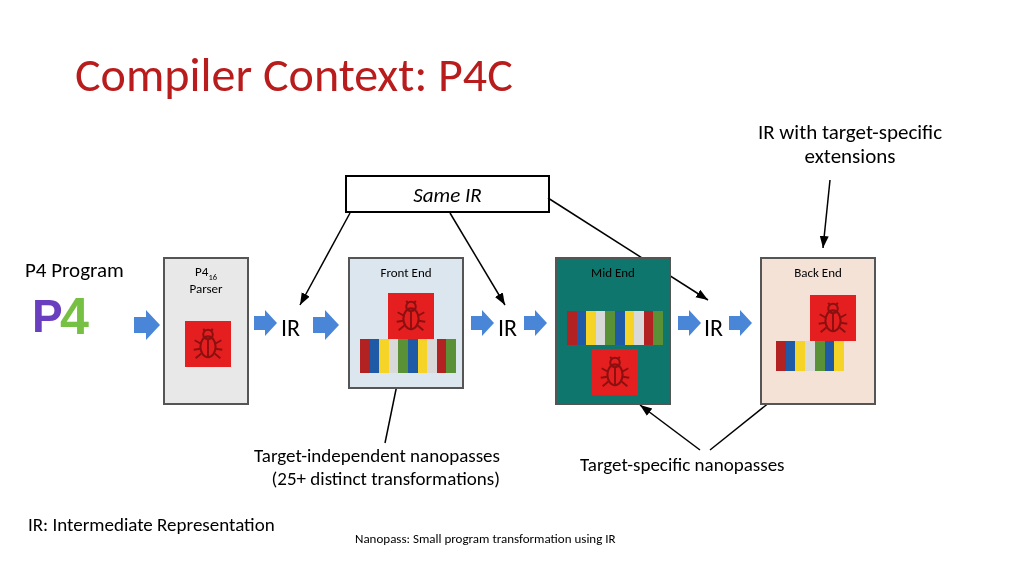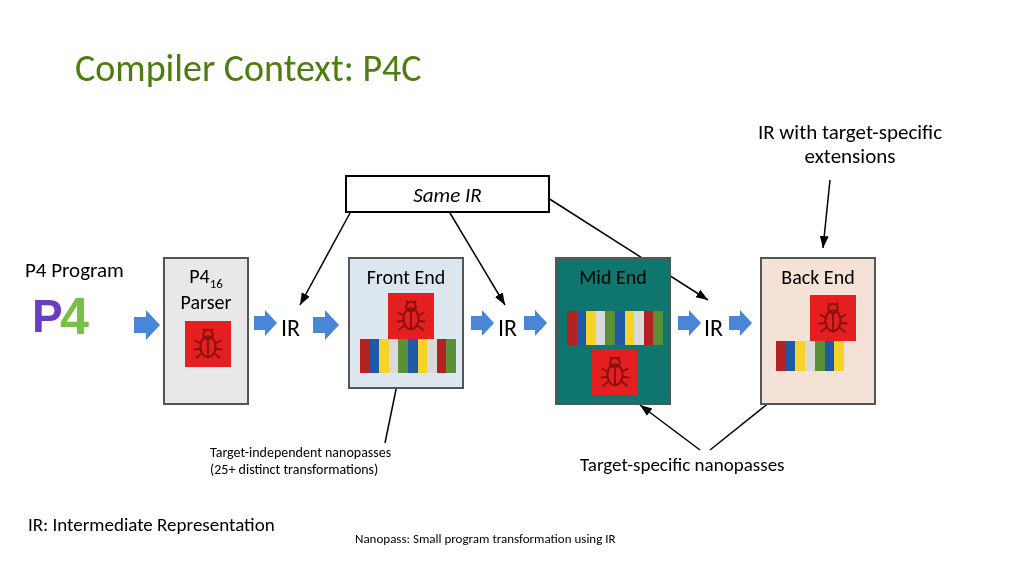--- a/index.html
+++ b/index.html
@@ -1,36 +1,36 @@
 <!DOCTYPE html>
 <html><head>
 <meta charset="utf-8">
 <style>
   * { margin: 0; padding: 0; box-sizing: border-box; }
   body { width: 1024px; height: 576px; background: #fff; font-family: Calibri, "Segoe UI", sans-serif; color: #000; position: relative; overflow: hidden; }
-  .title { position: absolute; top: 45px; left: 75px; font-size: 38px; font-weight: 300; color: #4d7c0f; }
+  .title { position: absolute; top: 45px; left: 75px; font-size: 48px; font-weight: 300; color: #b91c1c; }
   .ir-ext { position: absolute; top: 120px; left: 740px; width: 220px; text-align: center; font-size: 21px; line-height: 1.15; }
   .same-ir { position: absolute; top: 175px; left: 345px; width: 205px; height: 38px; border: 2px solid #000; text-align: center; font-style: italic; font-size: 21px; line-height: 36px; background: #fff; }
   .stage-row { position: absolute; top: 255px; left: 0; width: 1024px; height: 155px; }
   .p4prog { position: absolute; top: 2px; left: 25px; font-size: 21px; }
   .p4logo { position: absolute; top: 33px; left: 30px; }
-  .box { position: absolute; border: 2px solid #555; text-align: center; font-size: 20px; padding-top: 6px; }
+  .box { position: absolute; border: 2px solid #555; text-align: center; font-size: 13px; padding-top: 6px; }
   .box.parser { left: 163px; top: 2px; width: 86px; height: 148px; background: #e8e8e8; line-height: 1.1; }
   .box.front  { left: 348px; top: 2px; width: 116px; height: 132px; background: #dce6ef; }
   .box.mid    { left: 555px; top: 2px; width: 116px; height: 148px; background: #0f766e; }
   .box.back   { left: 760px; top: 2px; width: 116px; height: 148px; background: #f5e2d7; }
   .ir-lbl { position: absolute; top: 58px; font-size: 24px; }
   .arrow-svg { position: absolute; top: 55px; }
   .bars { position: absolute; left: 10px; width: 96px; height: 34px; display: flex; }
   .bars .b { flex: 1; height: 100%; }
   .bars-mid { left: 10px; width: 96px; }
   .bars-back { left: 14px; width: 68px; }
   .bug-sq { position: absolute; width: 46px; height: 46px; background: #e51f1f; display: flex; align-items: center; justify-content: center; }
   .bug-sq svg { width: 38px; height: 38px; }
-  .ann-ti { position: absolute; top: 445px; left: 210px; width: 290px; text-align: left; font-size: 14px; line-height: 1.2; }
+  .ann-ti { position: absolute; top: 445px; left: 210px; width: 290px; text-align: right; font-size: 19px; line-height: 1.2; }
   .ann-ts { position: absolute; top: 453px; left: 580px; font-size: 19px; }
   .def-ir { position: absolute; top: 513px; left: 28px; font-size: 19px; text-align: right; }
   .def-np { position: absolute; top: 531px; left: 355px; font-size: 13px; }
   sub { font-size: 0.65em; vertical-align: sub; }
 </style>
 </head>
 <body>
 
 <div class="title">Compiler Context: P4C</div>
 

